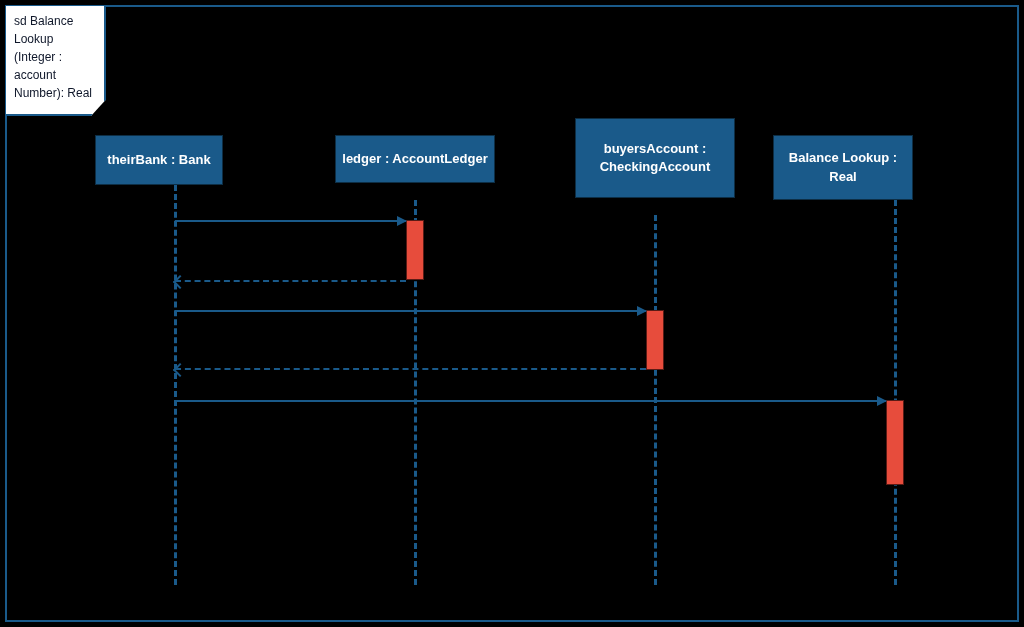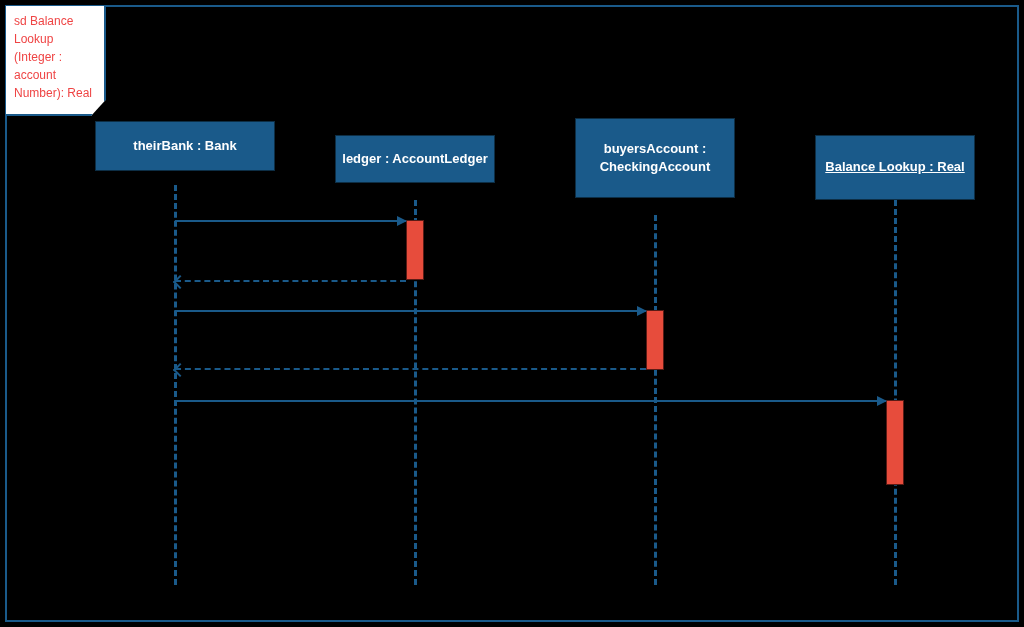--- a/index.html
+++ b/index.html
@@ -20,21 +20,21 @@
     border: 2px solid #1a5a8a;
     background: #000;
   }
   .frame-label {
     position: absolute;
     top: -1px;
     left: -1px;
     width: 100px;
     min-height: 110px;
     background: #fff;
-    color: #ef4444;
+    color: #0f172a;
     padding: 6px 8px;
     font-size: 12px;
     line-height: 1.5;
     border-right: 2px solid #1a5a8a;
     border-bottom: 2px solid #1a5a8a;
     clip-path: polygon(0 0, 100% 0, 100% 85%, 85% 100%, 0 100%);
   }
   .participant {
     position: absolute;
     background: #1a5a8a;
@@ -102,30 +102,30 @@
     transform: rotate(-135deg);
   }
 </style>
 </head>
 <body>
 
 <div class="frame">
   <div class="frame-label">sd Balance Lookup (Integer : account Number): Real</div>
 </div>
 
-<div class="participant" style="left:95px; top:121px; width:180px; height:50px;">
+<div class="participant" style="left:95px; top:135px; width:128px; height:50px;">
   <span>theirBank : Bank</span>
 </div>
 <div class="participant" style="left:335px; top:135px; width:160px; height:48px;">
   <span>ledger : AccountLedger</span>
 </div>
 <div class="participant" style="left:575px; top:118px; width:160px; height:80px;">
   <span>buyersAccount : CheckingAccount</span>
 </div>
-<div class="participant" style="left:815px; top:135px; width:160px; height:65px;text-decoration:underline;">
+<div class="participant" style="left:773px; top:135px; width:140px; height:65px;">
   <span>Balance Lookup : Real</span>
 </div>
 
 <div class="lifeline" style="left:174px; top:185px; height:400px;"></div>
 <div class="lifeline" style="left:414px; top:200px; height:385px;"></div>
 <div class="lifeline" style="left:654px; top:215px; height:370px;"></div>
 <div class="lifeline" style="left:894px; top:200px; height:385px;"></div>
 
 <div class="activation" style="left:406px; top:220px; height:60px;"></div>
 <div class="activation" style="left:646px; top:310px; height:60px;"></div>

